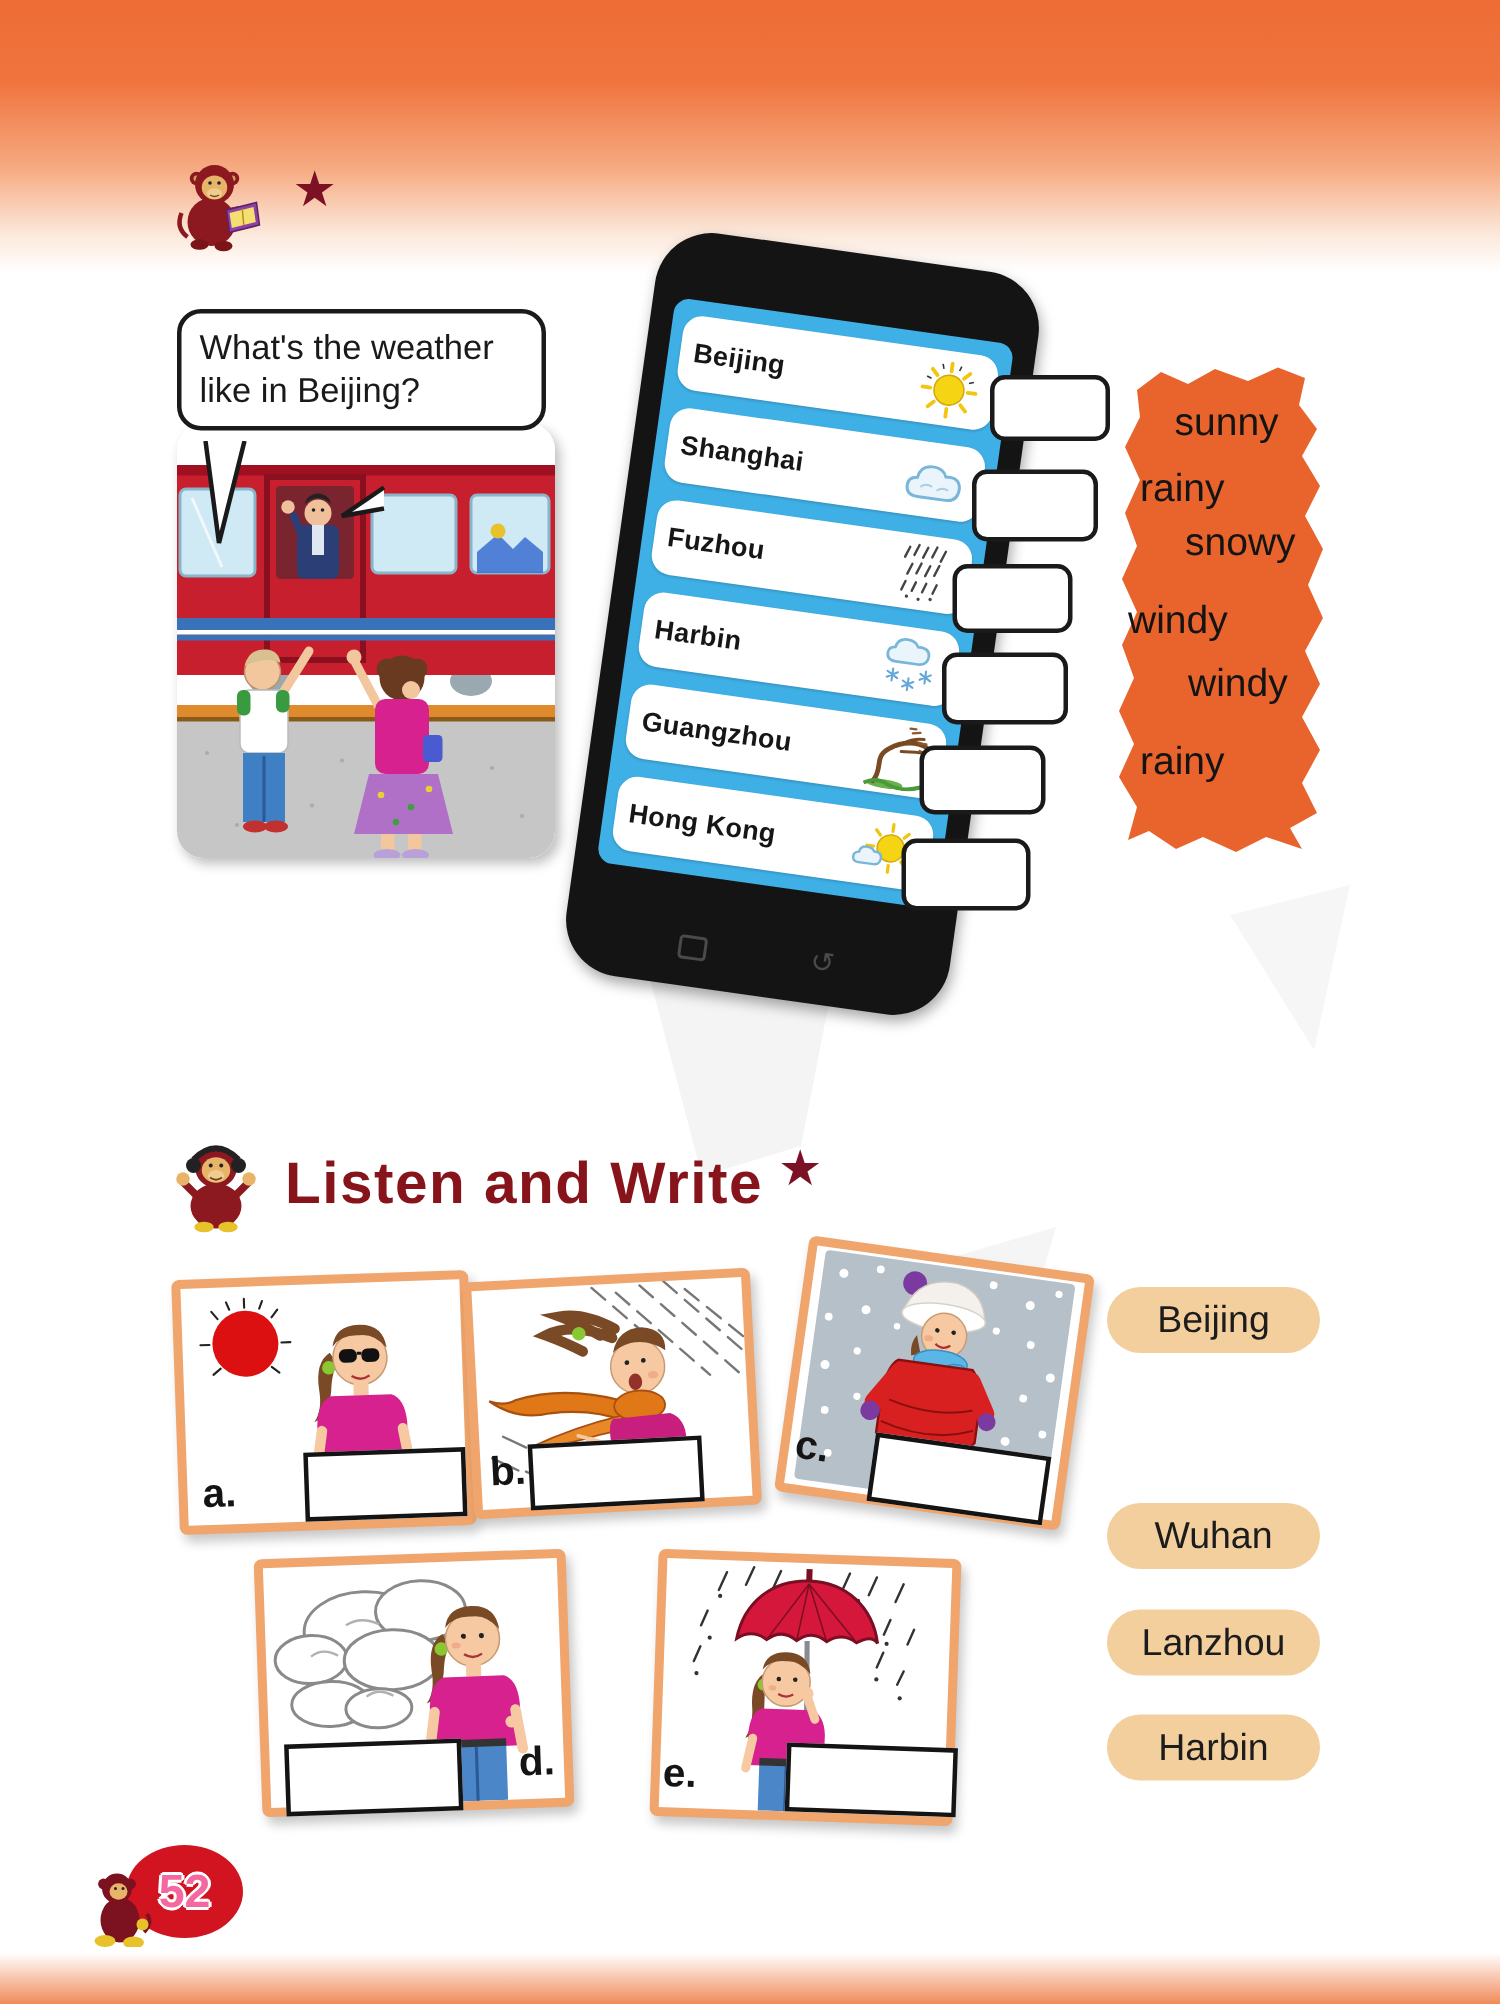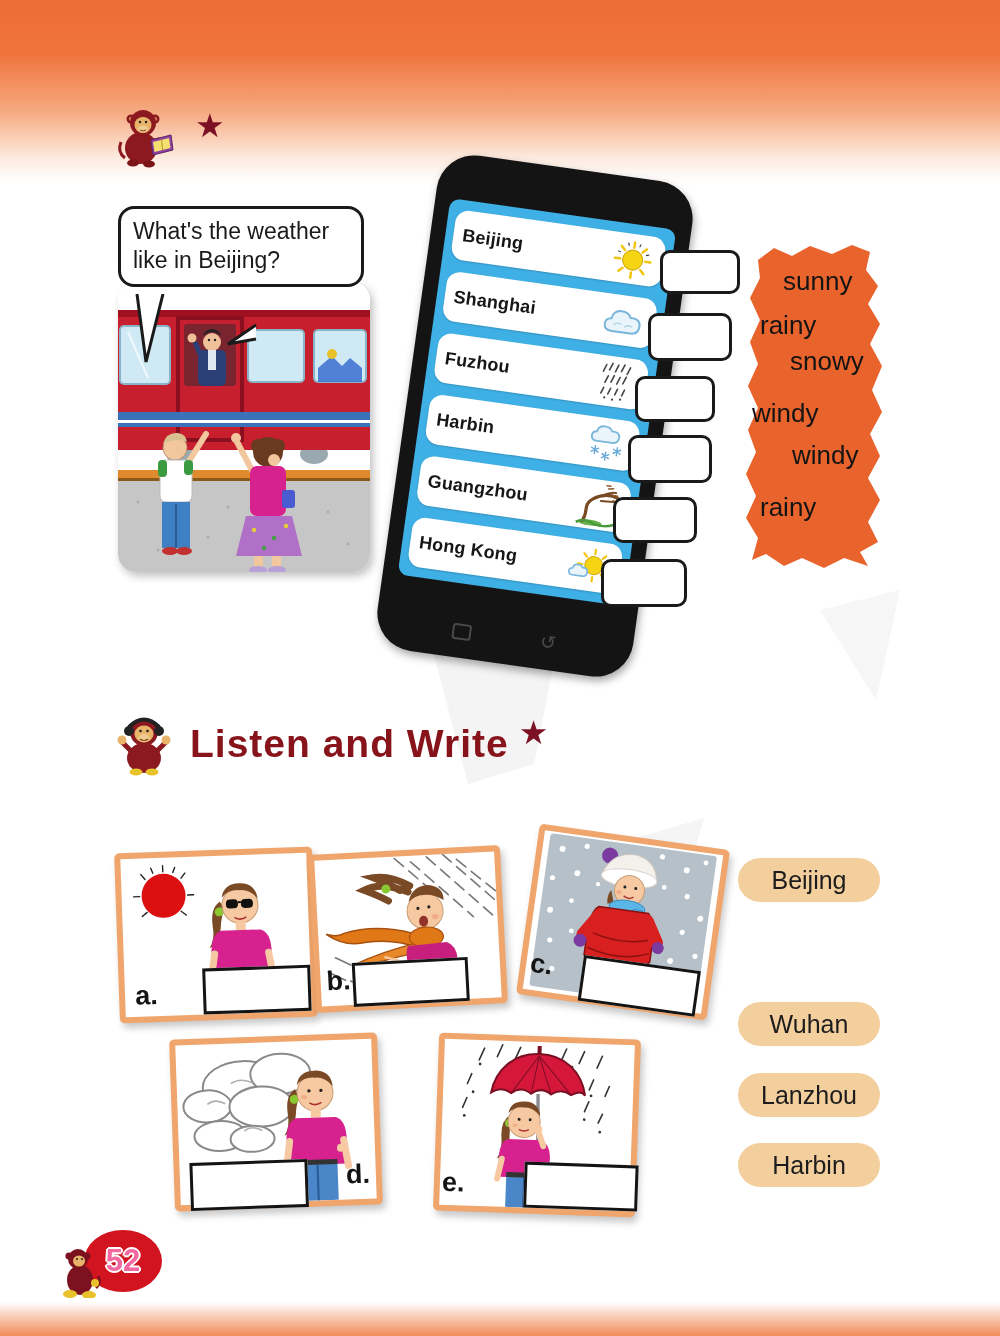--- a/index.html
+++ b/index.html
@@ -312,21 +312,21 @@
     </svg>
     <span class="swatch-word" style="left:43px;top:26px;">sunny</span>
     <span class="swatch-word" style="left:20px;top:70px;">rainy</span>
     <span class="swatch-word" style="left:50px;top:106px;">snowy</span>
     <span class="swatch-word" style="left:12px;top:158px;">windy</span>
     <span class="swatch-word" style="left:52px;top:200px;">windy</span>
     <span class="swatch-word" style="left:20px;top:252px;">rainy</span>
   </div>
 
 
-  <div class="abs heading" style="left:112px;top:712px;gap:10px;">
+  <div class="abs heading" style="left:112px;top:758px;gap:10px;">
     <svg width="68" height="64" viewBox="0 0 68 64">
       <ellipse cx="32" cy="46" rx="17" ry="15" fill="#8c1820"></ellipse>
       <line x1="18" y1="38" x2="10" y2="30" stroke="#8c1820" stroke-width="5" stroke-linecap="round"></line>
       <line x1="46" y1="38" x2="54" y2="30" stroke="#8c1820" stroke-width="5" stroke-linecap="round"></line>
       <circle cx="10" cy="28" r="4.5" fill="#e8b46a"></circle>
         <circle cx="54" cy="28" r="4.5" fill="#e8b46a"></circle>
       <circle cx="32" cy="20" r="14" fill="#8c1820"></circle>
       <ellipse cx="32" cy="22" rx="9.5" ry="8.5" fill="#e8b46a"></ellipse>
       <ellipse cx="32" cy="26" rx="5.5" ry="4" fill="#f0cc90"></ellipse>
       <circle cx="28.5" cy="19" r="1.3" fill="#222"></circle>

